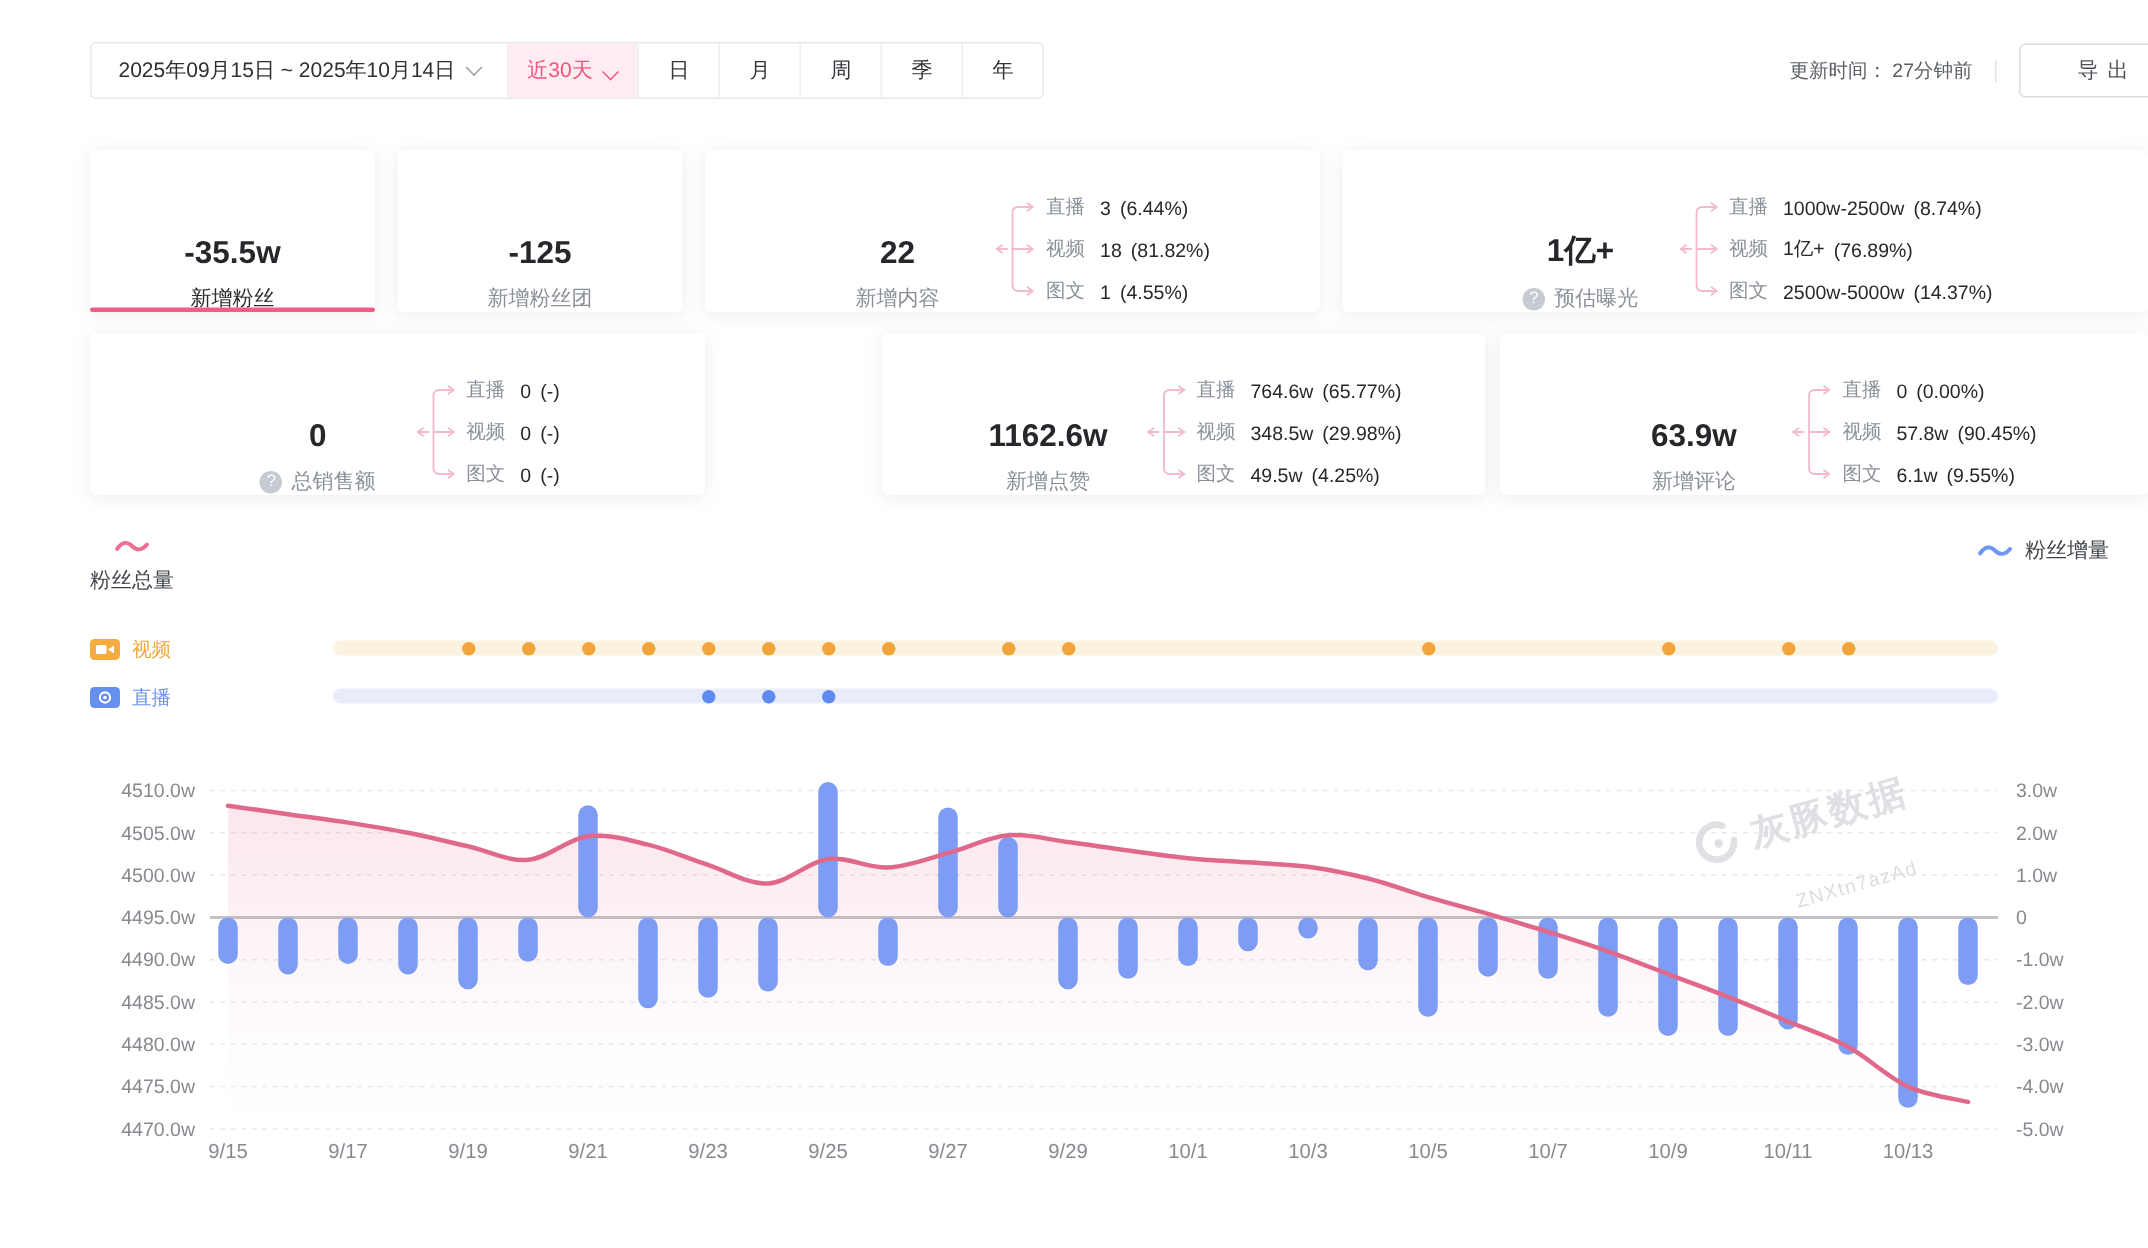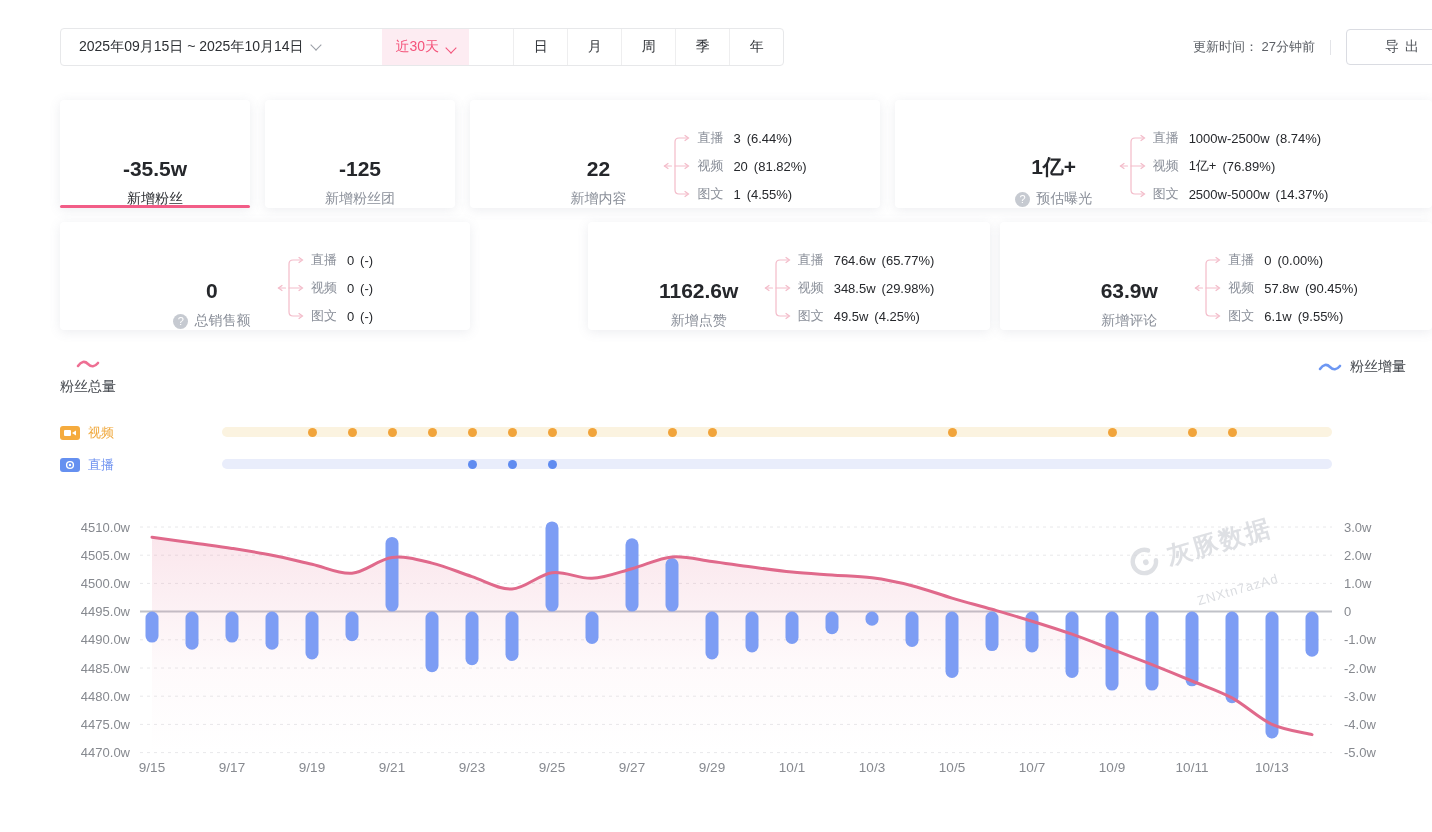--- a/index.html
+++ b/index.html
@@ -1,21 +1,21 @@
 <!DOCTYPE html>
 <html><head>
 <meta charset="utf-8">
 <style>
   html,body{margin:0;padding:0;background:#fff;}
   .page{position:relative;width:1432px;height:832px;background:#fff;overflow:hidden;
         font-family:"Liberation Sans","DejaVu Sans",sans-serif;color:#26282c;}
 
   
   .topbar{position:absolute;top:28px;left:60px;right:0;height:38px;display:flex;align-items:center;}
-  .segs{display:flex;align-items:stretch;height:38px;border:1px solid #e7e8ea;border-radius:4px;background:#fff;box-sizing:border-box;gap:44px;}
+  .segs{display:flex;align-items:stretch;height:38px;border:1px solid #e7e8ea;border-radius:4px;background:#fff;box-sizing:border-box;}
   .seg{display:flex;align-items:center;padding:0 18px;font-size:14px;color:#2c2f33;white-space:nowrap;}
   .seg.date{font-weight:500;}
   .seg.quick{color:#f4537a;background:#fdecf2;font-weight:400;padding:0 14px;}
   .tab{width:53px;display:flex;align-items:center;justify-content:center;border-left:1px solid #eeeeef;color:#33363b;font-size:14px;cursor:pointer;}
   .chev{width:7px;height:7px;border-right:1.5px solid currentColor;border-bottom:1.5px solid currentColor;display:inline-block;transform:rotate(45deg);margin-left:8px;margin-top:-4px;}
   .caret-grey{color:#9a9ea6;display:inline-flex;}
   .topbar-right{margin-left:auto;display:flex;align-items:center;}
   .updated{font-size:13px;color:#5c6066;}
   .vdiv{width:1px;height:15px;background:#e3e4e8;margin:0 15px;}
   .export{height:36px;width:112px;border:1px solid #dadce2;border-radius:4px;background:#fff;color:#4e5258;font-size:14px;margin-right:-26px;letter-spacing:6px;padding-left:12px;cursor:pointer;}
@@ -133,21 +133,21 @@
     </g>
         </svg>
         <div class="bd-rows">
           <div class="bd-row">
        <span class="bd-name">直播</span>
        <span class="bd-val">3</span>
        <span class="bd-pct">(6.44%)</span>
      </div>
           <div class="bd-row">
        <span class="bd-name">视频</span>
-       <span class="bd-val">20</span>
+       <span class="bd-val">18</span>
        <span class="bd-pct">(81.82%)</span>
      </div>
           <div class="bd-row">
        <span class="bd-name">图文</span>
        <span class="bd-val">1</span>
        <span class="bd-pct">(4.55%)</span>
      </div>
         </div>
       </div>
   </div>

